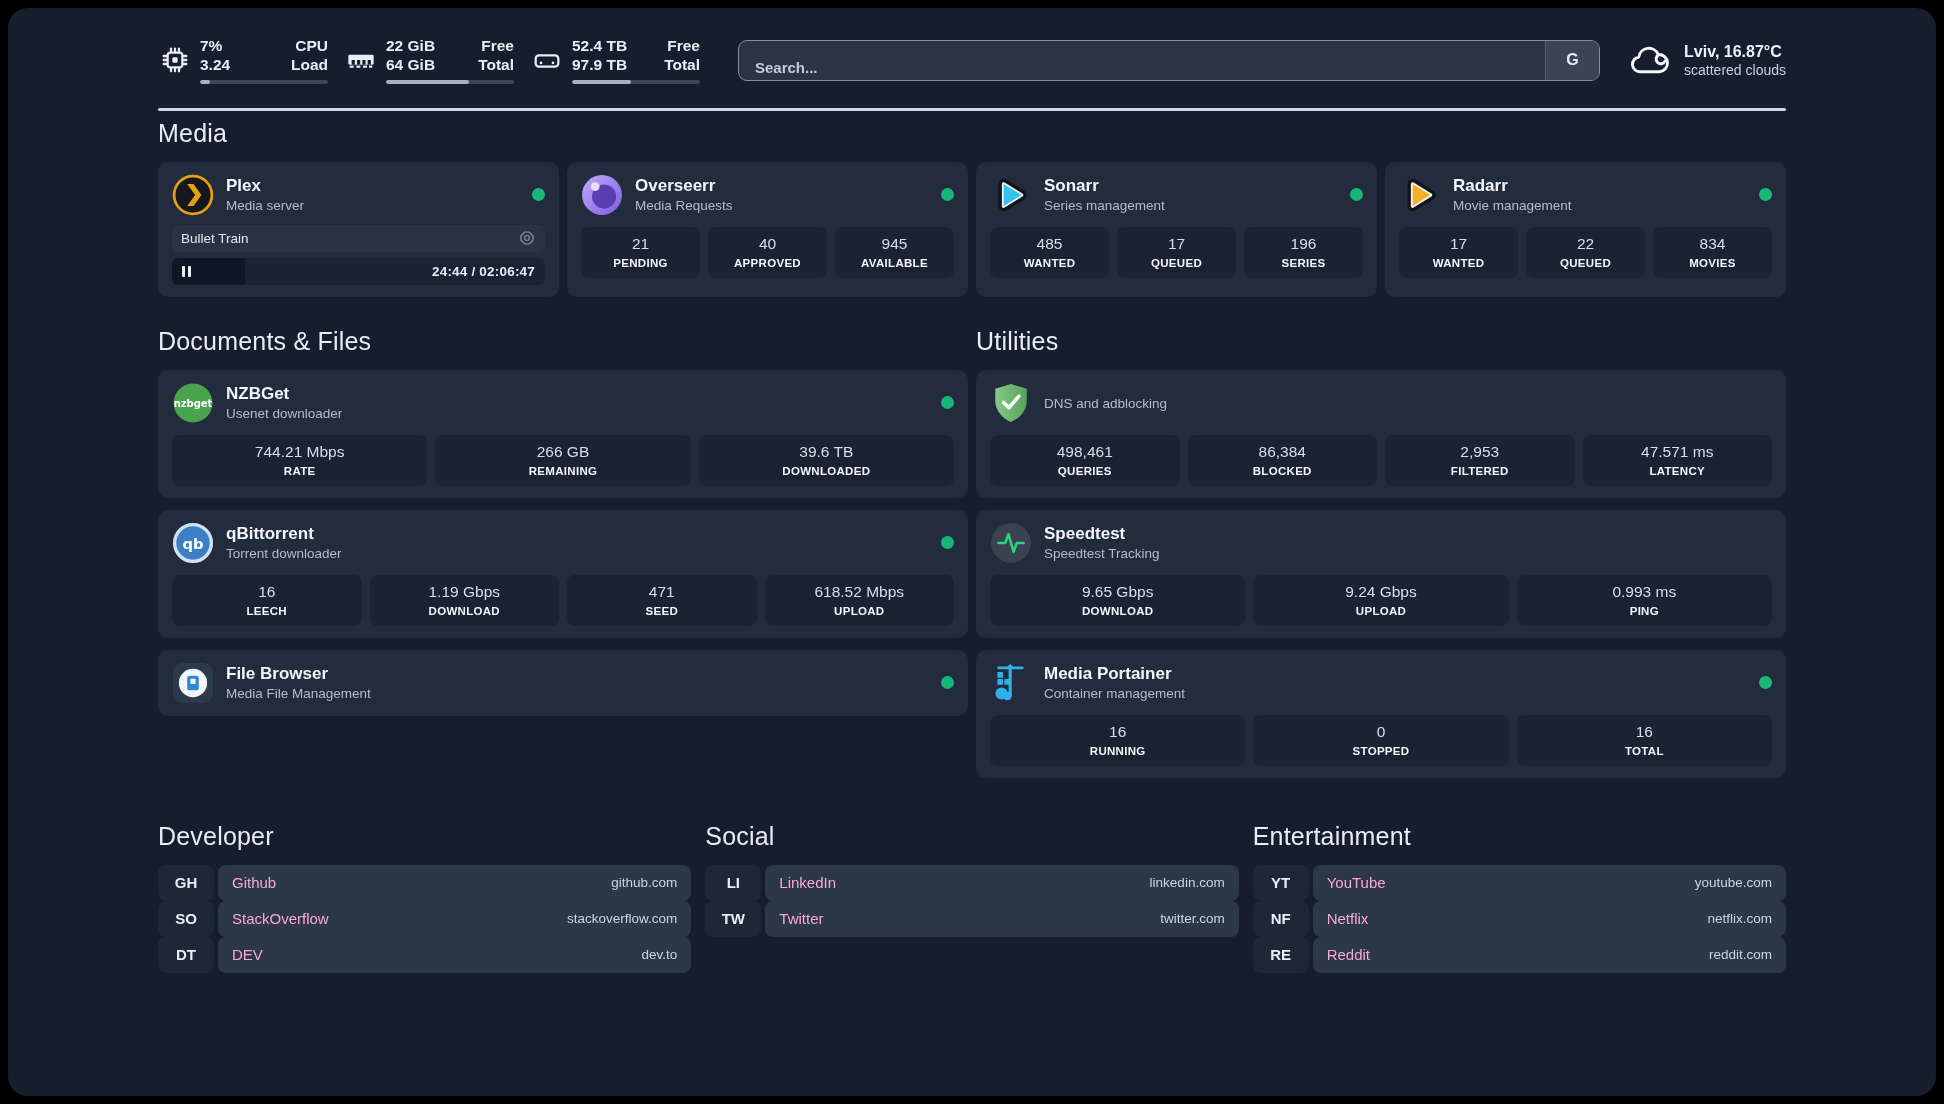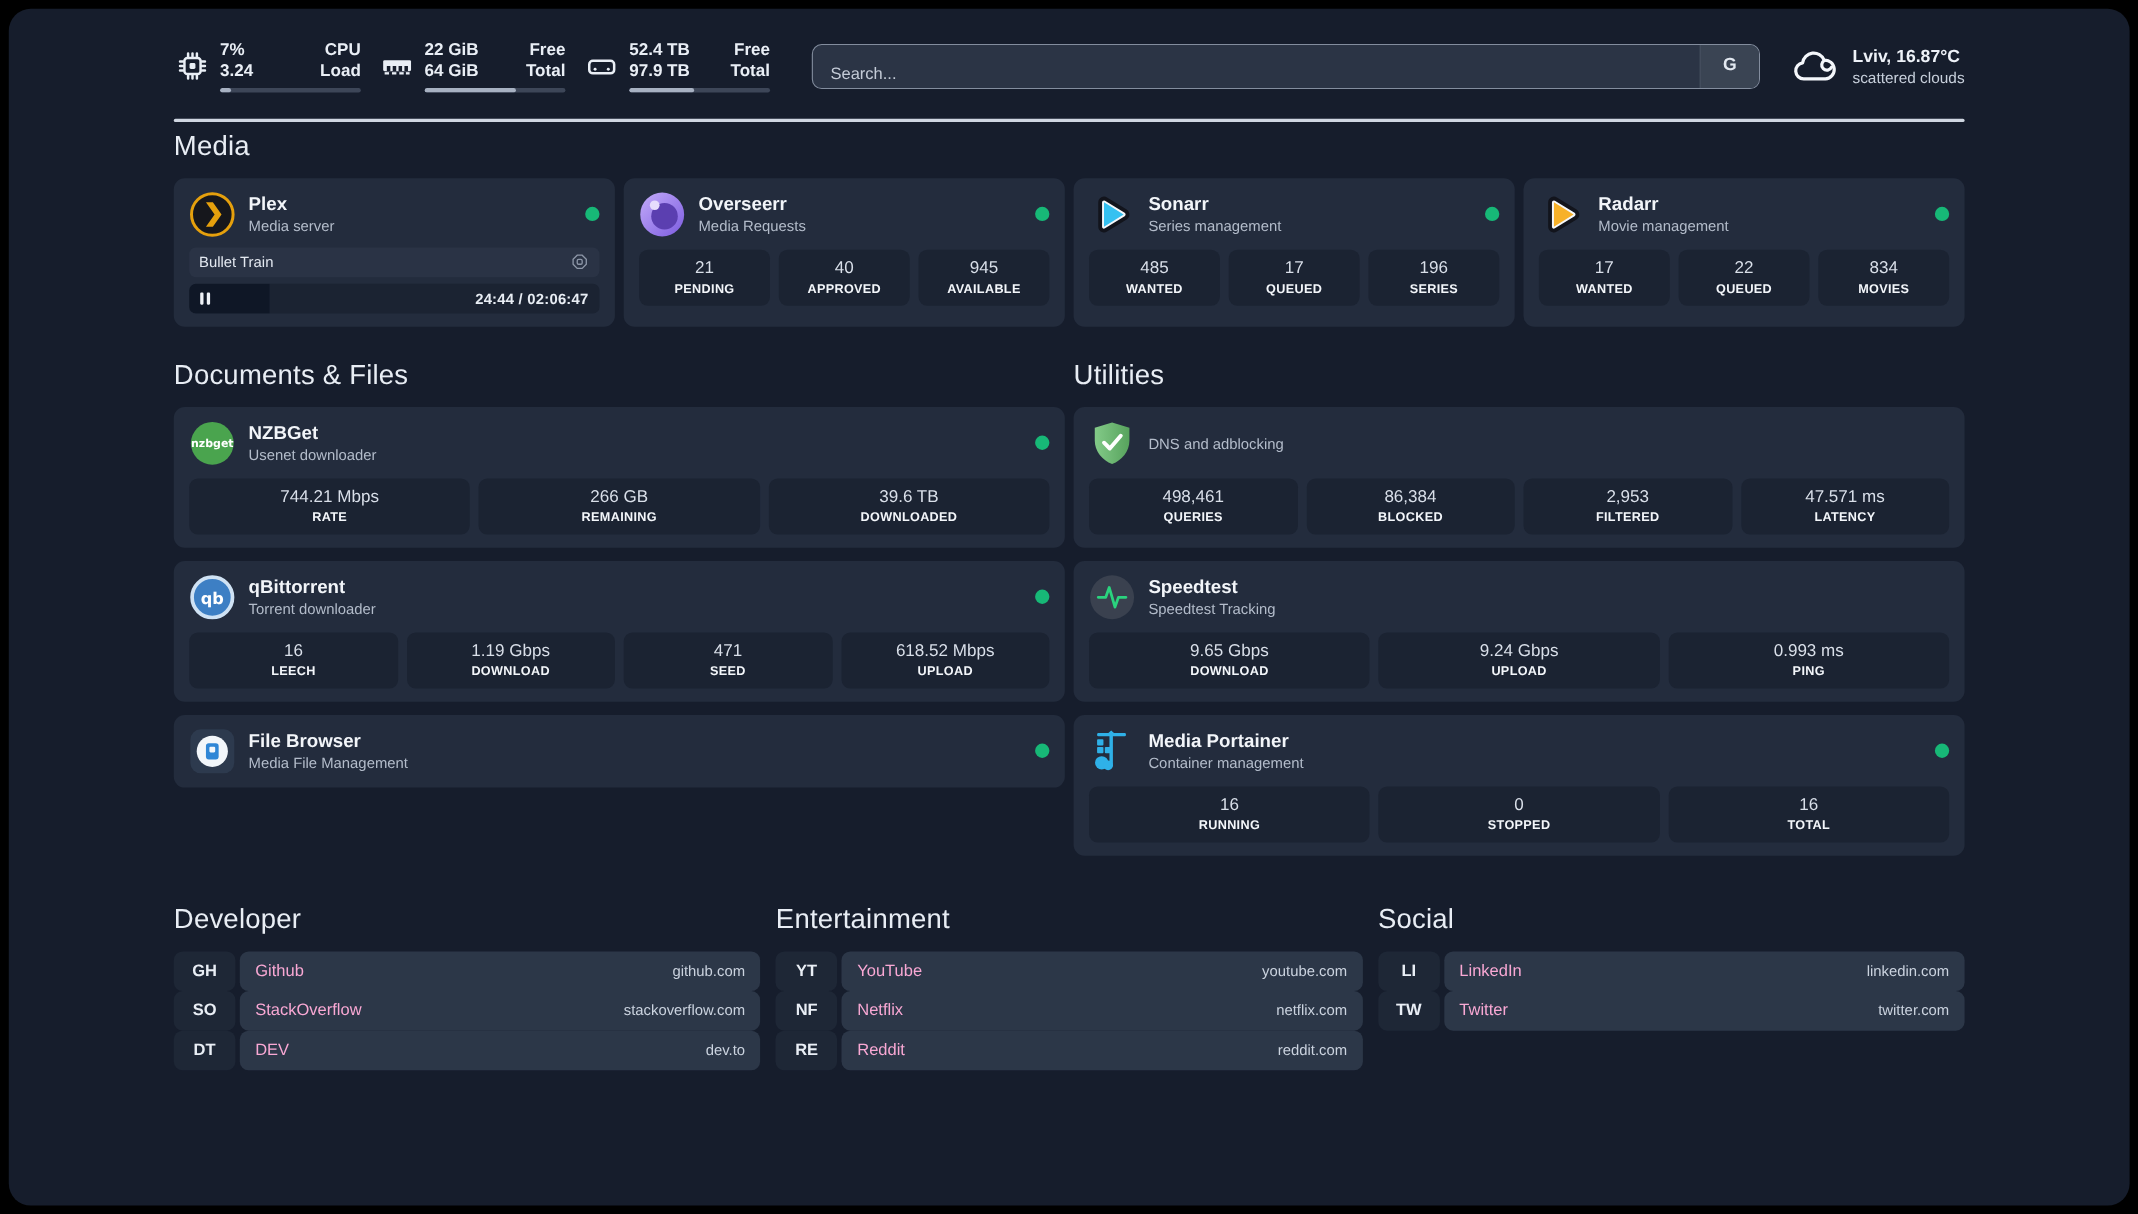--- a/index.html
+++ b/index.html
@@ -13,21 +13,21 @@
   .sys-icon svg{width:32px;height:32px;}
   .sys-body{width:128px;}
   .sys-rows{display:flex;justify-content:space-between;color:#e9eef5;font-size:15.5px;font-weight:600;line-height:1.25;}
   .sys-col-left{text-align:left;}
   .sys-col-right{text-align:right;}
   .sys-bar{margin-top:5px;height:4.5px;border-radius:3px;background:#3d4658;overflow:hidden;}
   .sys-bar-fill{height:100%;background:#a7b1c2;border-radius:3px;}
   .searchwrap{flex:1;margin:0 28px 0 22px;position:relative;height:41px;}
   .searchwrap input{width:100%;height:100%;box-sizing:border-box;background:#2b3445;
     border:1px solid #838d9e;border-radius:9px;color:#e7ecf3;font-size:15px;
-    padding:15px 70px 0 16px;outline:none;font-family:inherit;}
+    padding:15px 70px 0 16px;outline:none;font-family:inherit;font-weight:bold;}
   .searchwrap input::placeholder{color:#c4cbd7;}
   .search-engine{position:absolute;right:1px;top:1px;bottom:1px;width:54px;background:#3a4453;
     border:none;border-left:1px solid #566070;border-radius:0 8px 8px 0;color:#e3e9f1;
     font-size:16px;font-weight:600;cursor:pointer;font-family:inherit;}
   .weather{display:flex;align-items:center;flex:none;}
   .weather .icon svg{width:44px;height:38px;margin-right:12px;}
   .weather-main{color:#eef2f8;font-size:16px;font-weight:600;line-height:1.3;}
   .weather-sub{color:#c7cfdb;font-size:14px;}
   .separator{margin-top:22px;height:2.5px;background:#cfd6e1;border:none;border-radius:2px;}
   
@@ -525,20 +525,39 @@
           <div class="link-row">
             <span class="link-tag">DT</span>
             <span class="link-pill">
               <span class="link-name">DEV</span>
               <span class="link-url">dev.to</span>
             </span>
           </div>
         </div>
       </section>
       <section>
+        <h2 class="section-title">Social</h2>
+        <div class="link-rows">
+          <div class="link-row">
+            <span class="link-tag">LI</span>
+            <span class="link-pill">
+              <span class="link-name">LinkedIn</span>
+              <span class="link-url">linkedin.com</span>
+            </span>
+          </div>
+          <div class="link-row">
+            <span class="link-tag">TW</span>
+            <span class="link-pill">
+              <span class="link-name">Twitter</span>
+              <span class="link-url">twitter.com</span>
+            </span>
+          </div>
+        </div>
+      </section>
+      <section>
         <h2 class="section-title">Entertainment</h2>
         <div class="link-rows">
           <div class="link-row">
             <span class="link-tag">YT</span>
             <span class="link-pill">
               <span class="link-name">YouTube</span>
               <span class="link-url">youtube.com</span>
             </span>
           </div>
           <div class="link-row">
@@ -550,34 +569,15 @@
           </div>
           <div class="link-row">
             <span class="link-tag">RE</span>
             <span class="link-pill">
               <span class="link-name">Reddit</span>
               <span class="link-url">reddit.com</span>
             </span>
           </div>
         </div>
       </section>
-      <section>
-        <h2 class="section-title">Social</h2>
-        <div class="link-rows">
-          <div class="link-row">
-            <span class="link-tag">LI</span>
-            <span class="link-pill">
-              <span class="link-name">LinkedIn</span>
-              <span class="link-url">linkedin.com</span>
-            </span>
-          </div>
-          <div class="link-row">
-            <span class="link-tag">TW</span>
-            <span class="link-pill">
-              <span class="link-name">Twitter</span>
-              <span class="link-url">twitter.com</span>
-            </span>
-          </div>
-        </div>
-      </section>
     </div>
 
 </div>
 
 </body></html>

